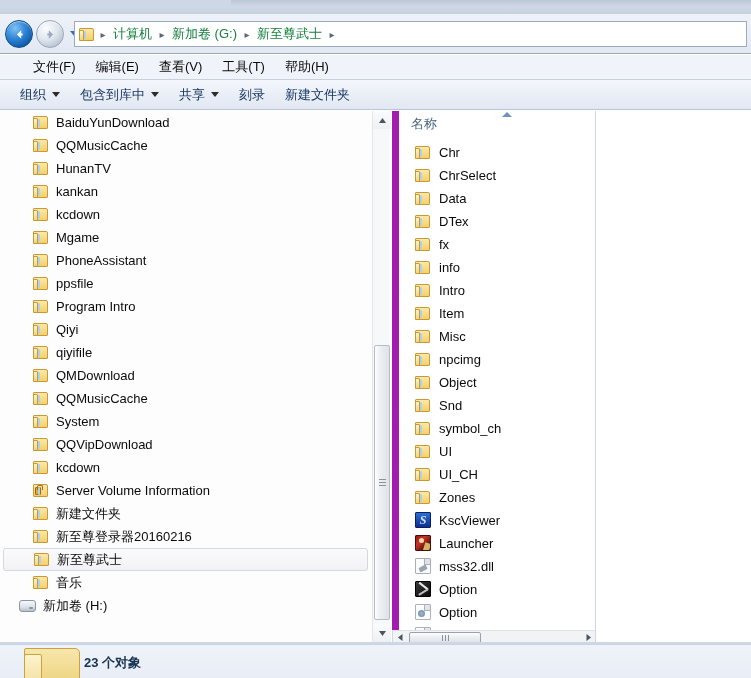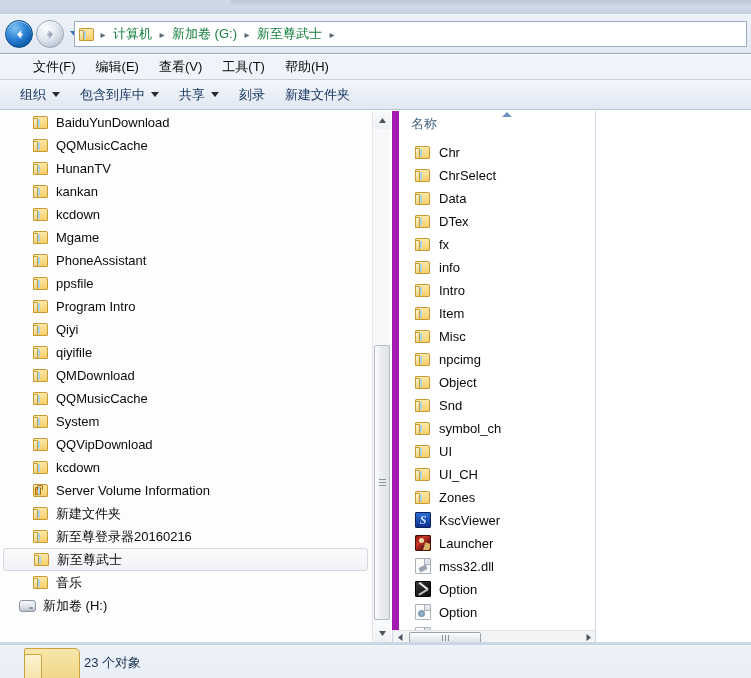--- a/index.html
+++ b/index.html
@@ -169,21 +169,21 @@
   }
 
   
   .statusbar {
     position:absolute; left:0; top:644px; width:751px; height:34px;
     background: linear-gradient(to bottom,#eef2f9 0%,#e9eef6 100%);
     border-top:1px solid #c9d3e1;
   }
   .status-folder { position:absolute; left:24px; top:1px; }
   .status-text {
-    position:absolute; left:84px; top:9px; font-size:13px; color:#18324f;
+    position:absolute; left:84px; top:9px; font-size:13px; color:#18324f;font-weight:bold;
   }
 
   
   .ficon { width:16px;height:15px; position:relative; flex:0 0 auto; }
   .ficon .back-t {
     position:absolute; left:0; top:1px; width:15px;height:13px;
     background: linear-gradient(to bottom,#fde9a9,#f6cf6a);
     border:1px solid #c79a34; border-radius:1px 2px 1px 1px;
   }
   .ficon .front-t {

